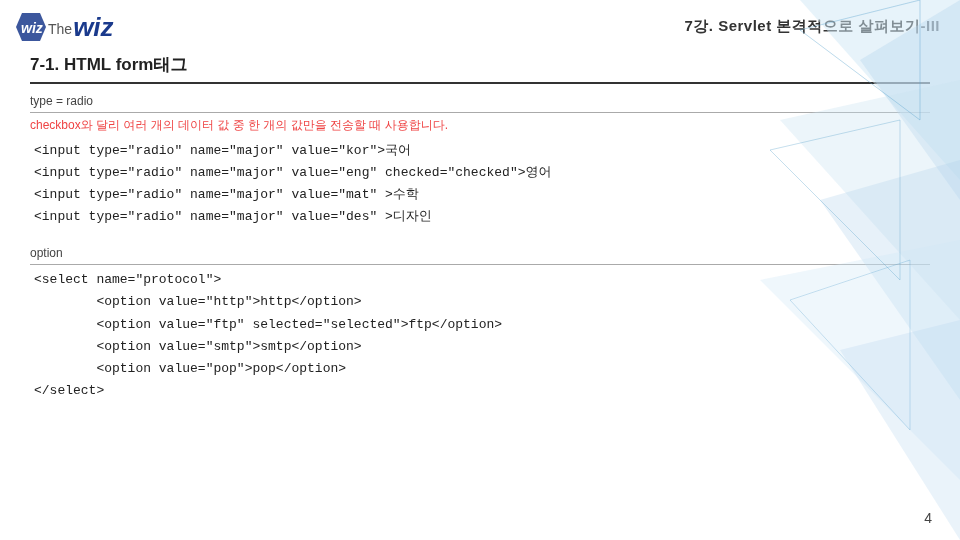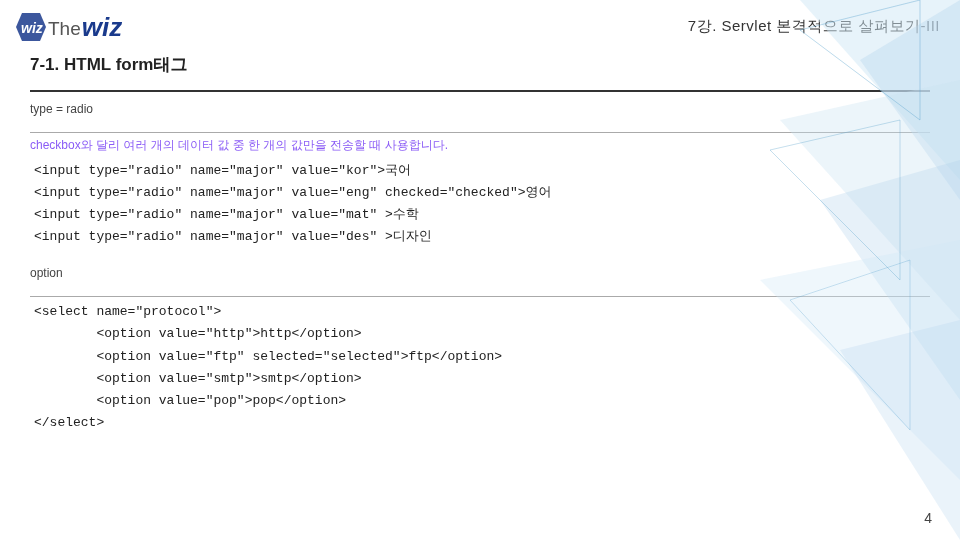--- a/index.html
+++ b/index.html
@@ -45,39 +45,39 @@
     
     .main-content {
       padding: 0 30px 0 30px;
     }
 
     .section-title {
       font-size: 17px;
       font-weight: 600;
       color: #222;
       margin-bottom: 10px;
-      padding-bottom: 14px;
+      padding-bottom: 6px;
       border-bottom: 2px solid #333;
     }
 
     .subsection {
       margin-bottom: 18px;
     }
 
     .subsection-label {
       font-size: 12px;
       color: #444;
       margin-bottom: 4px;
-      padding-bottom: 16px;
+      padding-bottom: 4px;
       border-bottom: 1px solid #aaa;
     }
 
     .subsection-desc {
       font-size: 12px;
-      color: #8b5cf6;
+      color: #ef4444;
       margin-bottom: 6px;
     }
 
     .code-block {
       font-family: 'Courier New', Courier, monospace;
       font-size: 13px;
       color: #222;
       line-height: 1.7;
       padding-left: 4px;
       white-space: pre;
@@ -101,24 +101,24 @@
   </style>
 </head>
 <body>
 
 <div class="header">
   <div class="logo-area">
     <svg class="wiz-logo-svg" width="30" height="36" viewBox="0 0 30 36">
       <polygon points="6,4 24,4 30,18 24,32 6,32 0,18" fill="#1a3a8c" opacity="0.85"></polygon>
       <text x="5" y="24" font-size="14" fill="white" font-weight="bold" font-style="italic" font-family="Arial">wiz</text>
     </svg>
-    <span style="font-size:19px;color:#555;vertical-align:top;margin-top:5px;margin-right:1px;">The</span>
+    <span style="font-size:14px;color:#555;vertical-align:top;margin-top:5px;margin-right:1px;">The</span>
     <span style="font-size:26px;font-weight:900;font-style:italic;color:#1a3a8c;line-height:1;">wiz</span>
   </div>
-  <div style="font-size:15px;color:#333;font-weight:400;letter-spacing:0.5px;">7강. Servlet 본격적으로 살펴보기-III</div>
+  <div style="font-size:15px;color:#333;font-weight:700;letter-spacing:0.5px;">7강. Servlet 본격적으로 살펴보기-III</div>
 </div>
 
 <div class="deco-area">
   <svg width="220" height="540" viewBox="0 0 220 540" xmlns="http://www.w3.org/2000/svg">
 
     <polygon points="60,0 220,0 220,180" fill="#d0e8f5" opacity="0.5"></polygon>
     <polygon points="120,60 220,0 220,200" fill="#b8d8ee" opacity="0.4"></polygon>
     <polygon points="40,120 220,80 220,320" fill="#c8e2f2" opacity="0.35"></polygon>
     <polygon points="80,200 220,160 220,400" fill="#b0d0ea" opacity="0.3"></polygon>
     <polygon points="20,280 220,240 220,480" fill="#d0e8f5" opacity="0.35"></polygon>

